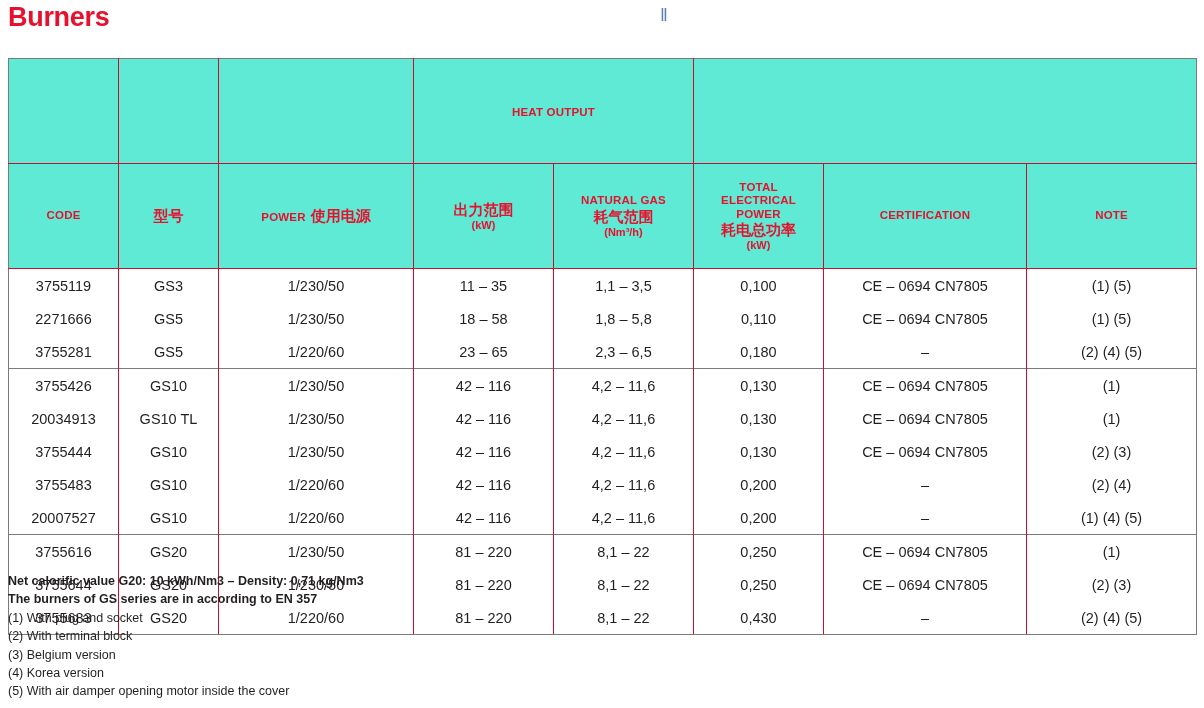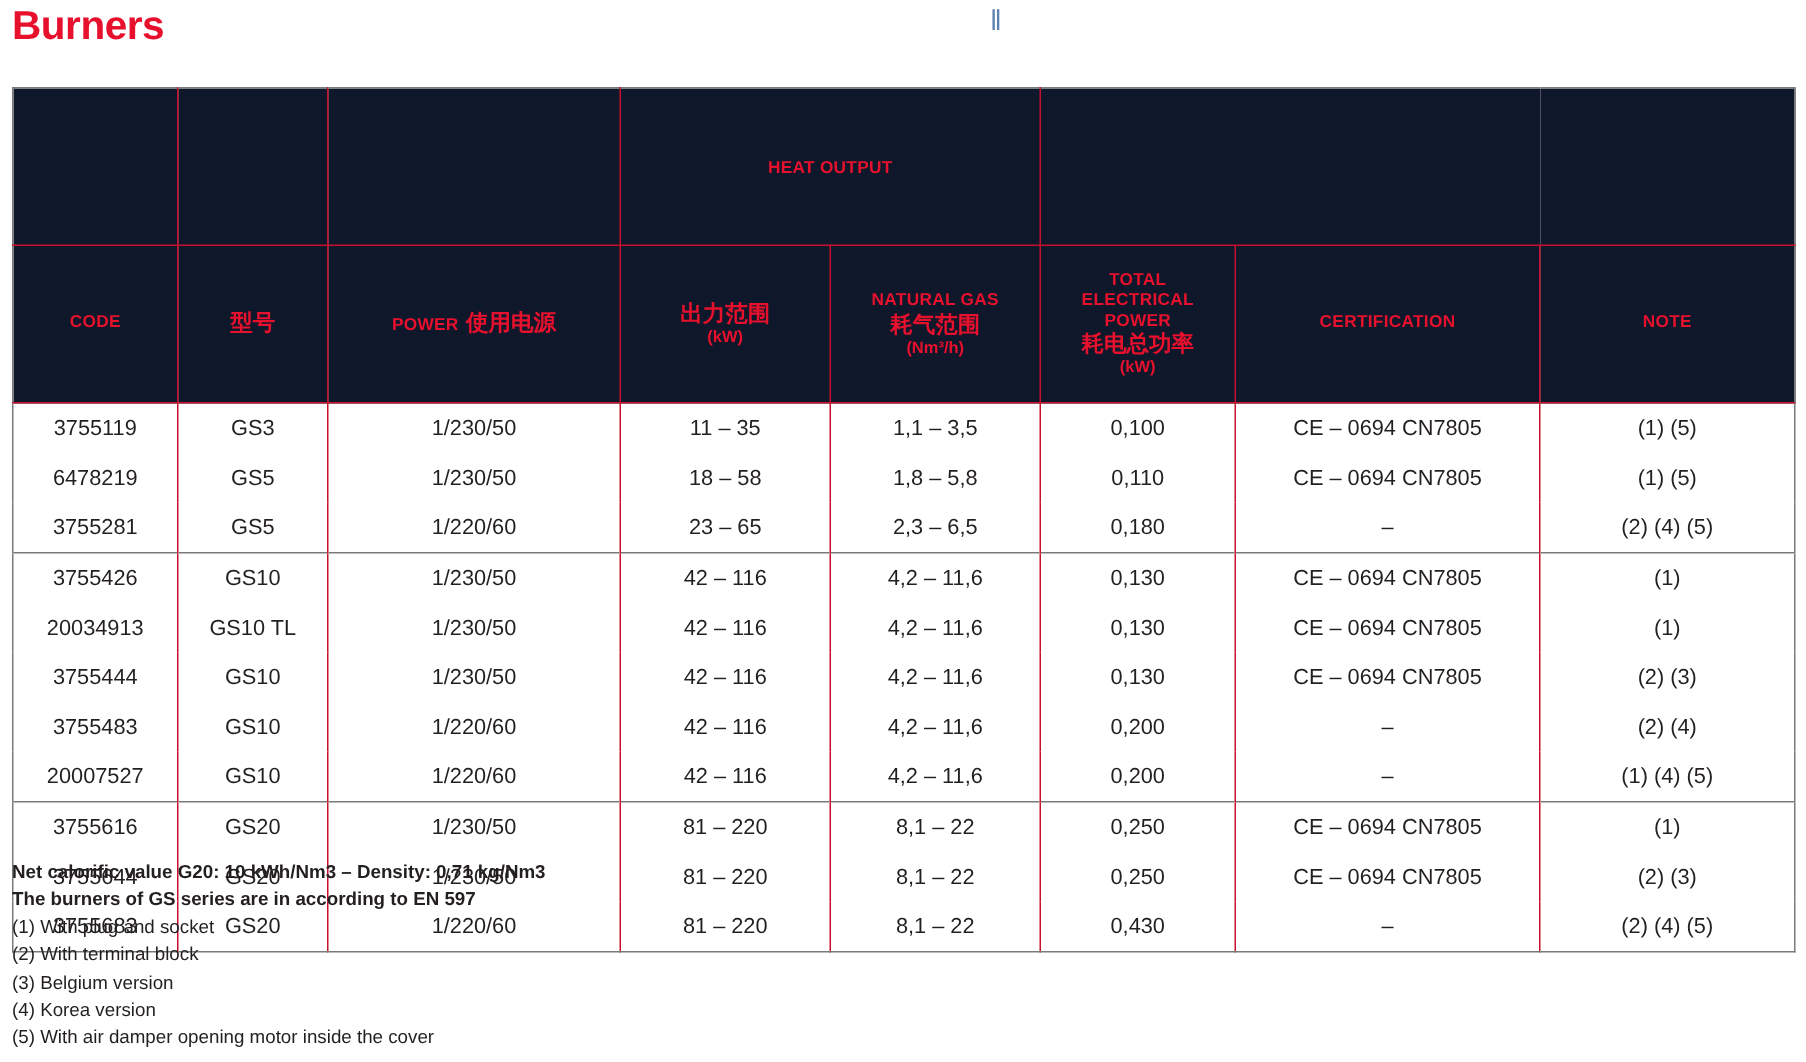--- a/index.html
+++ b/index.html
@@ -56,21 +56,21 @@
   table.spec col.c5 { width: 130px; }
   table.spec col.c6 { width: 203px; }
   table.spec col.c7 { width: 170px; }
 
   table.spec th, table.spec td {
     border: 1px solid #c8102e;
     border-top: none;
     border-bottom: none;
   }
   table.spec thead th {
-    background: #0f172a;
+    background: #5eead4;
     border-top: 1px solid #7a7a7a;
     border-bottom: 1px solid #c8102e;
     height: 100px;
     vertical-align: middle;
     padding: 2px 4px;
   }
   table.spec thead th:first-child { border-left: 1px solid #7a7a7a; }
   table.spec thead th:last-child { border-right: 1px solid #7a7a7a; }
 
   .hdr-en {
@@ -240,21 +240,21 @@
           <td class="code">3755119</td>
           <td class="model">GS3</td>
           <td class="supply">1/230/50</td>
           <td class="out">11 – 35</td>
           <td class="gas">1,1 – 3,5</td>
           <td class="power">0,100</td>
           <td class="cert">CE – 0694 CN7805</td>
           <td class="note">(1) (5)</td>
         </tr>
         <tr>
-          <td class="code">6478219</td>
+          <td class="code">2271666</td>
           <td class="model">GS5</td>
           <td class="supply">1/230/50</td>
           <td class="out">18 – 58</td>
           <td class="gas">1,8 – 5,8</td>
           <td class="power">0,110</td>
           <td class="cert">CE – 0694 CN7805</td>
           <td class="note">(1) (5)</td>
         </tr>
         <tr>
           <td class="code">3755281</td>
@@ -344,21 +344,21 @@
           <td class="gas">8,1 – 22</td>
           <td class="power">0,430</td>
           <td class="cert">–</td>
           <td class="note">(2) (4) (5)</td>
         </tr>
       </tbody>
   </table>
 
   <div class="footnotes" id="footnotes">
       <div class="fn-bold">Net calorific value G20: 10 kWh/Nm3 – Density: 0,71 kg/Nm3</div>
-      <div class="fn-bold">The burners of GS series are in according to EN 597</div>
+      <div class="fn-bold">The burners of GS series are in according to EN 357</div>
       <div>(1) With plug and socket</div>
       <div>(2) With terminal block</div>
       <div>(3) Belgium version</div>
       <div>(4) Korea version</div>
       <div>(5) With air damper opening motor inside the cover</div>
     </div>
 
 </div>
 
 </body></html>

